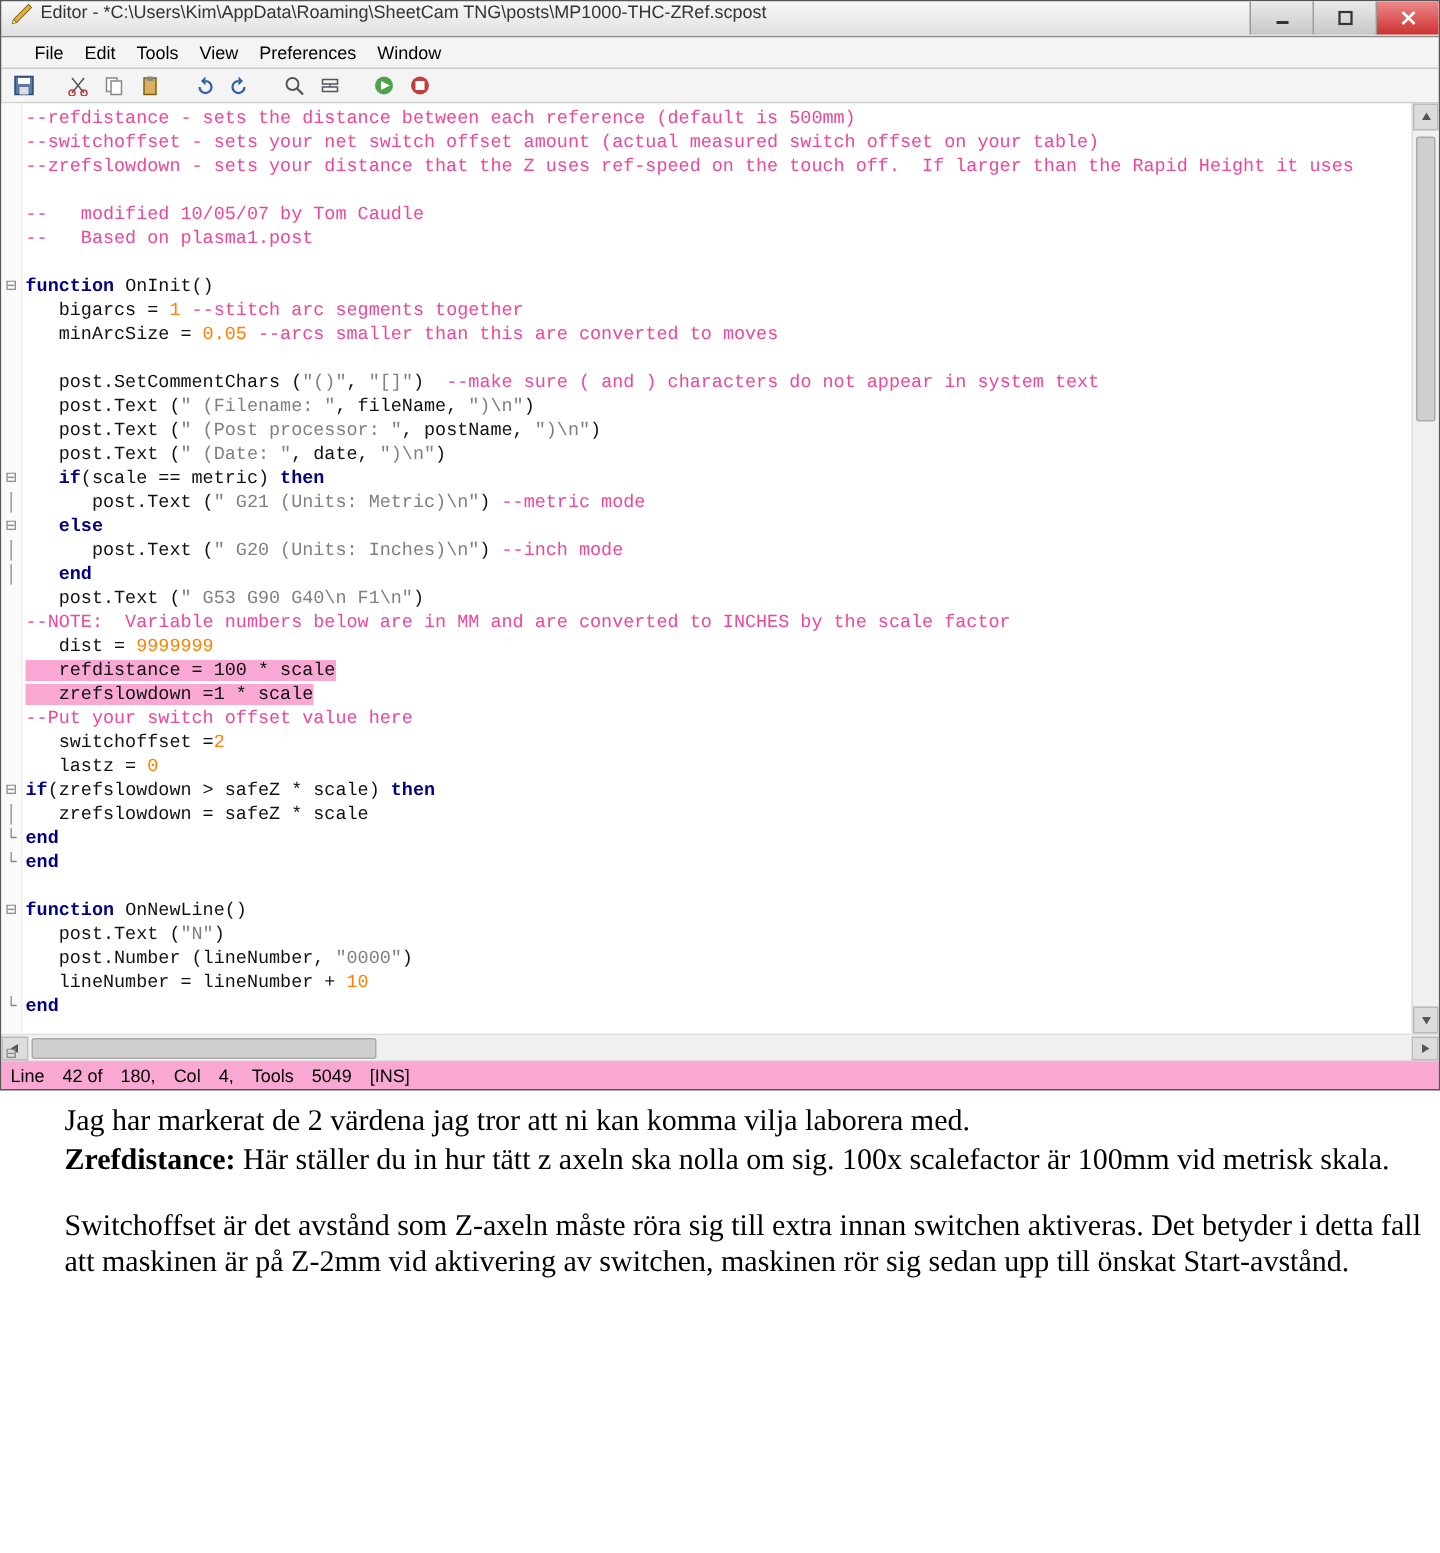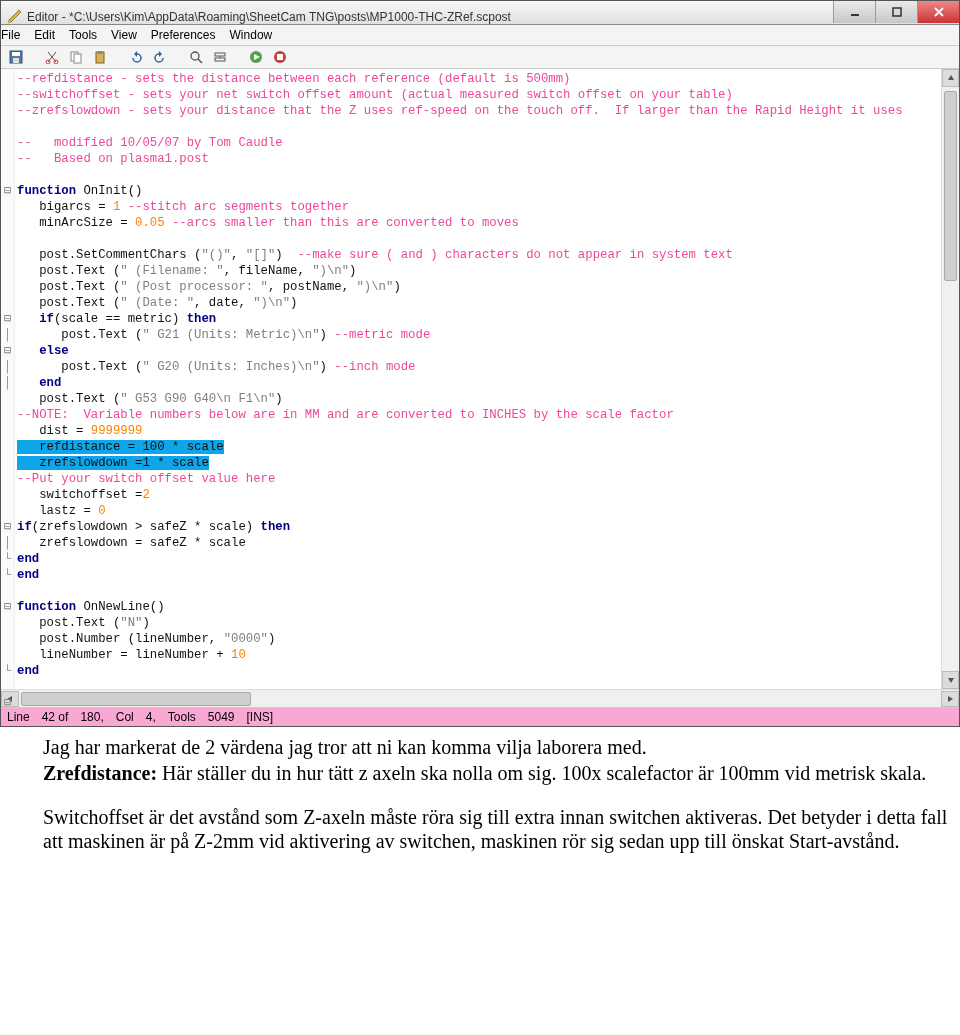--- a/index.html
+++ b/index.html
@@ -1,40 +1,40 @@
 <!DOCTYPE html>
 <html><head>
 <meta charset="utf-8">
 <style>
 * { box-sizing: border-box; margin: 0; padding: 0; }
 body { font-family: "Segoe UI", Tahoma, sans-serif; font-size: 12px; background: #fff; width: 960px; }
 .window { border: 1px solid #555; background: #fff; }
-.titlebar { background: linear-gradient(to bottom, #f8f8f8, #e0e0e0); height: 24px; display: flex; align-items: flex-end; padding: 0 0 0 6px; border-bottom: 1px solid #888; }
+.titlebar { background: linear-gradient(to bottom, #f8f8f8, #e0e0e0); height: 24px; display: flex; align-items: flex-start; padding: 0 0 0 6px; border-bottom: 1px solid #888; }
 .titlebar .title-icon { width: 16px; height: 16px; margin-right: 4px; display: inline-block; }
 .titlebar .title-icon svg { width: 16px; height: 16px; }
 .titlebar .title-text { font-size: 12px; color: #333; flex: 1; }
 .win-controls { display: flex; height: 100%; }
 .win-btn { width: 42px; height: 22px; display: flex; align-items: center; justify-content: center; border-left: 1px solid #999; background: linear-gradient(#e8e8e8,#cfcfcf); }
 .win-btn.min { background: linear-gradient(#eaeaea,#c7c7c7); }
 .win-btn.max { background: linear-gradient(#eaeaea,#c7c7c7); }
 .win-btn.close { background: linear-gradient(#e88,#c33); color: #fff; }
-.menubar { background: #f4f4f4; border-bottom: 1px solid #ccc; padding: 3px 0; display: flex; gap: 14px; font-size: 12px; }
+.menubar { background: #f4f4f4; border-bottom: 1px solid #ccc; padding: 3px 22px; display: flex; gap: 14px; font-size: 12px; }
 .menubar span { cursor: default; }
 .toolbar { background: #f4f4f4; border-bottom: 1px solid #ccc; padding: 3px 6px; display: flex; gap: 6px; align-items: center; }
 .tb-btn { width: 18px; height: 16px; display: inline-flex; align-items: center; justify-content: center; }
 .tb-sep { width: 6px; }
 .editor-wrap { display: flex; height: 620px; background: #fff; position: relative; }
 .gutter { width: 14px; background: #fafafa; border-right: 1px solid #eee; font-family: "Courier New", monospace; font-size: 12px; color: #888; line-height: 16px; padding-top: 2px; }
 .gutter div { height: 16px; text-align: center; }
 .code { flex: 1; font-family: "Courier New", monospace; font-size: 12.3px; line-height: 16px; white-space: pre; overflow: hidden; padding: 2px 0 2px 2px; color: #111; }
 .code .cmt { color: #ec4899; }
 .code .kw { color: #000080; font-weight: bold; }
 .code .str { color: #808080; }
 .code .num { color: #ff8000; }
-.code .hl { background: #0ea5e9; margin-top: 36px; }
+.code .hl { background: #f9a8d4; margin-top: 36px; }
 .vscroll { width: 18px; background: #f0f0f0; border-left: 1px solid #ddd; position: relative; }
 .vscroll .arrow { height: 18px; background: #dcdcdc; border: 1px solid #bbb; display:flex; align-items:center; justify-content:center; }
 .vscroll .thumb { position: absolute; top: 22px; left: 2px; right: 2px; height: 190px; background: #cfcfcf; border: 1px solid #aaa; border-radius: 2px; }
 .hscroll { height: 18px; background: #f0f0f0; border-top: 1px solid #ddd; display:flex; align-items:center; }
 .hscroll .arrow { width: 18px; height: 16px; background: #dcdcdc; border: 1px solid #bbb; display:flex; align-items:center; justify-content:center; }
 .hscroll .track { flex:1; height:16px; background:#f0f0f0; position:relative; }
 .hscroll .thumb { position:absolute; left:2px; top:1px; width:230px; height:14px; background:#cfcfcf; border:1px solid #aaa; border-radius:2px; }
 .statusbar { background: #f9a8d4; border-top: 1px solid #ccc; padding: 2px 6px; font-size: 12px; display:flex; gap: 12px; }
 .article { padding: 8px 6px 6px 6px; font-family: "Times New Roman", serif; font-size: 20px; line-height: 1.2; margin-left: 37px; }
 .article p { margin: 0 0 2px 0; }

